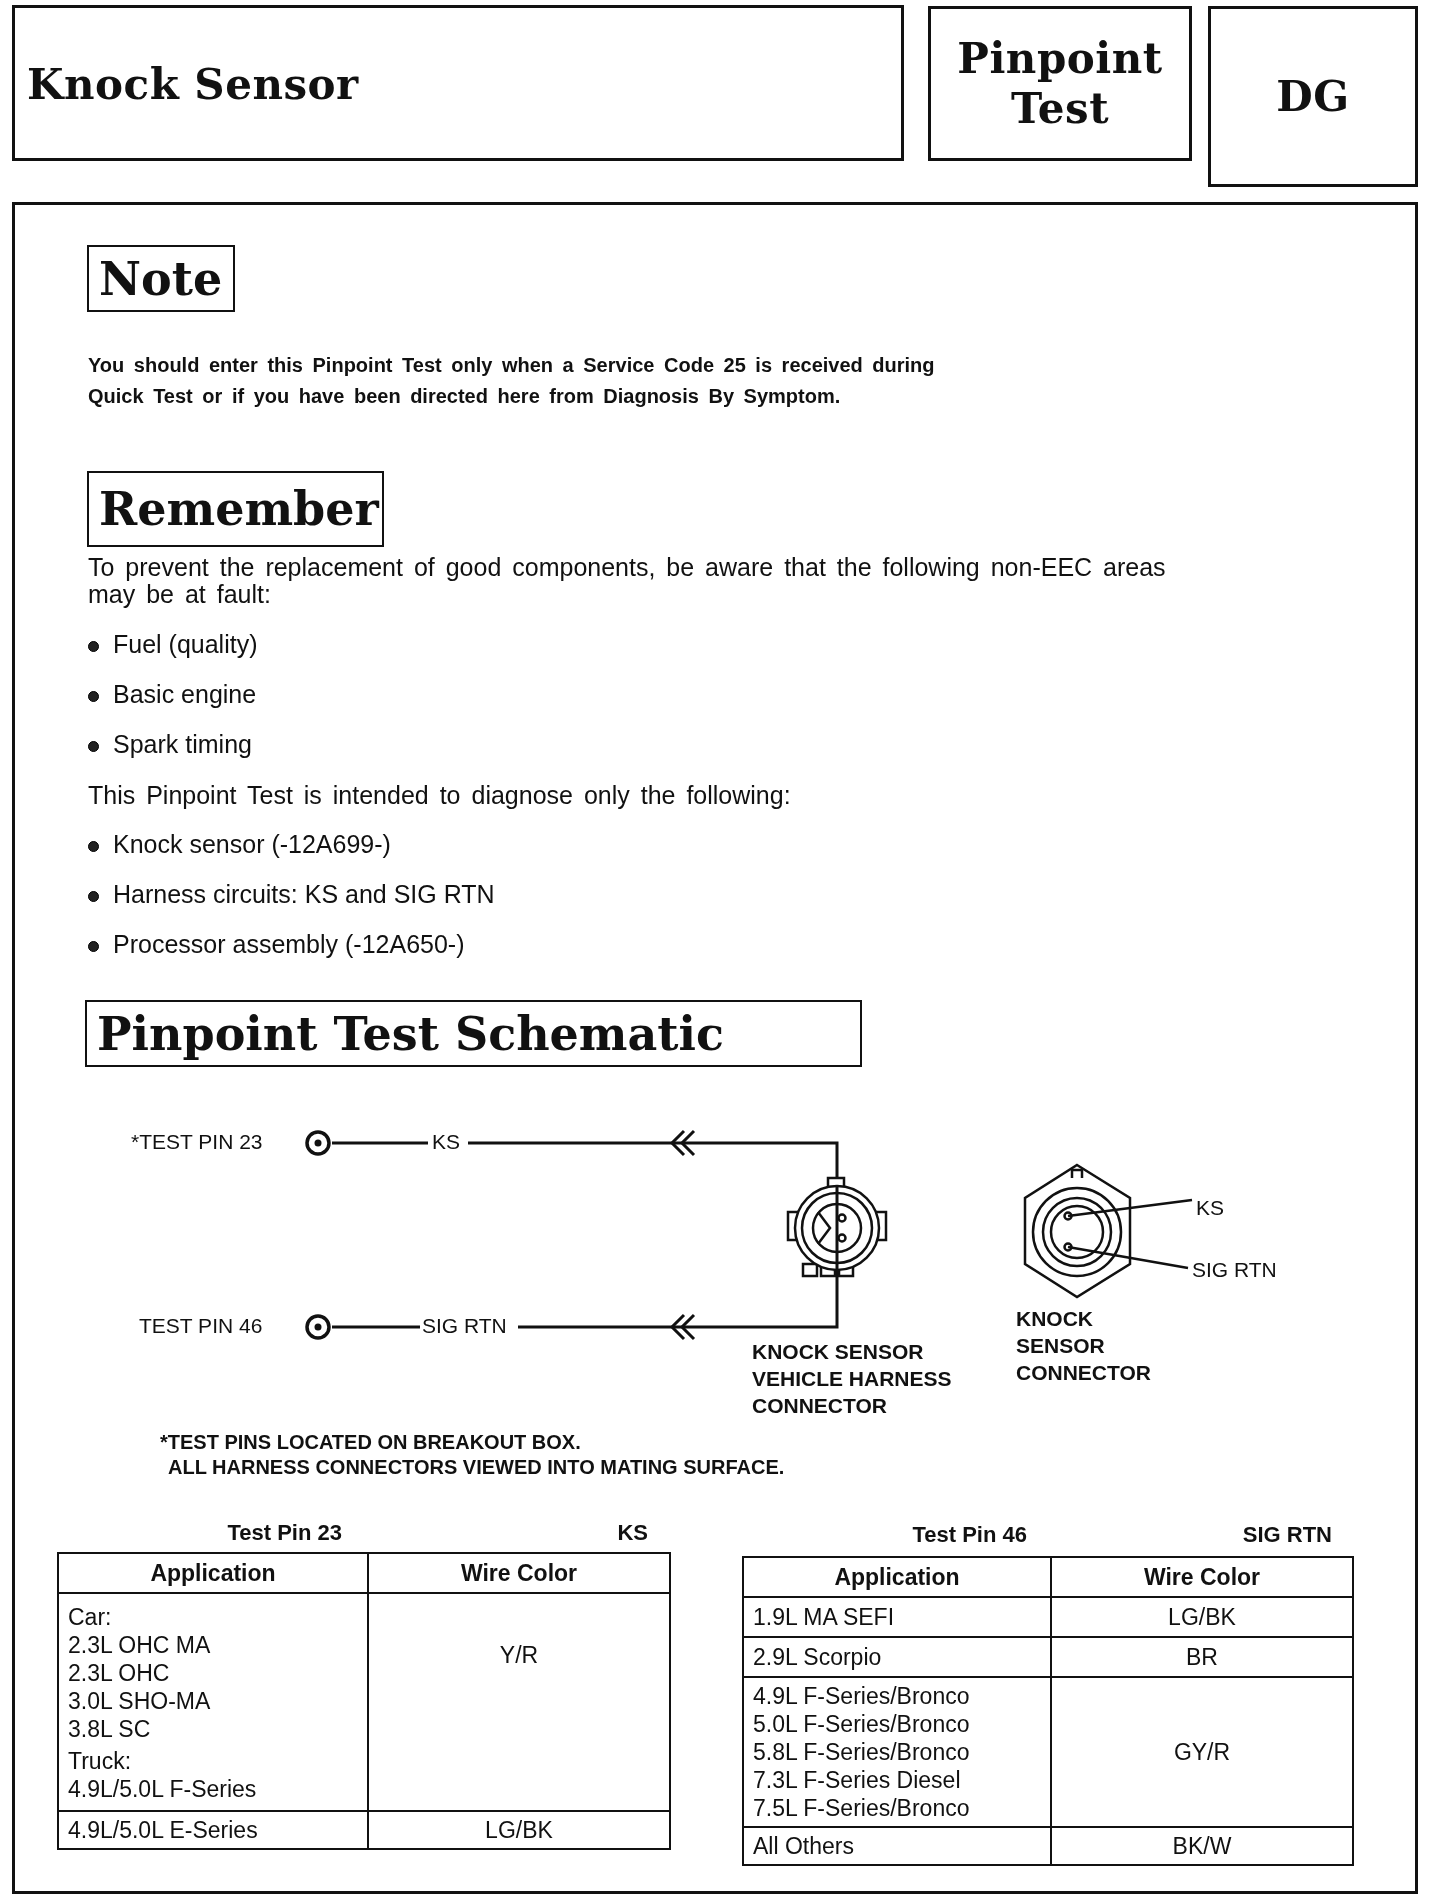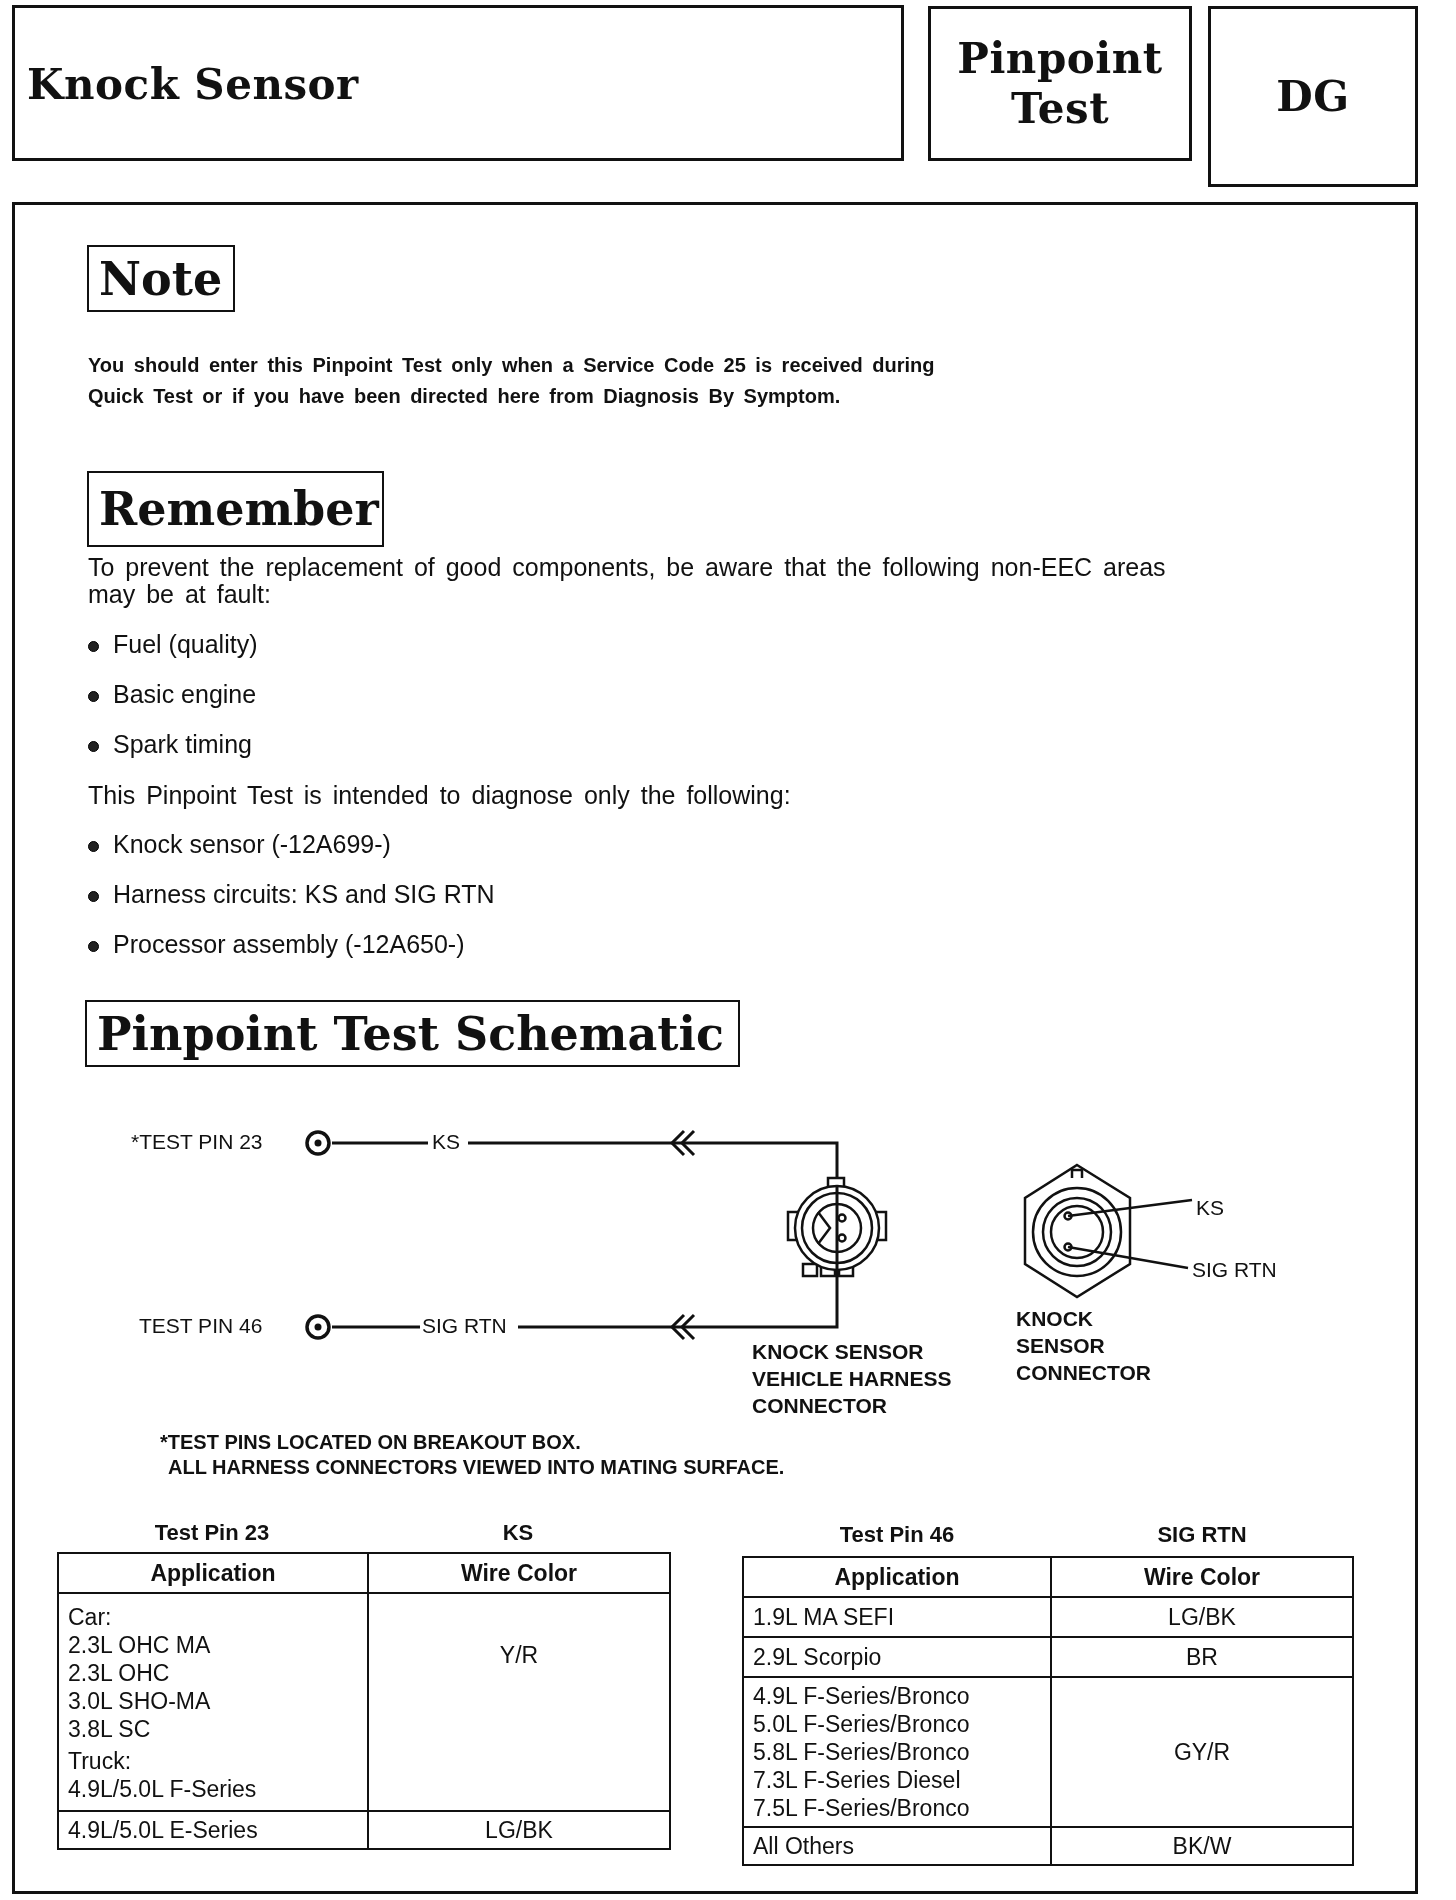--- a/index.html
+++ b/index.html
@@ -12,21 +12,21 @@
   .sec-box{position:absolute;border:2px solid #111;box-sizing:border-box;padding:4px 10px;display:flex;align-items:center;}
   .sec-box span{font-size:46px;}
   .note-text{font-weight:bold;font-size:20px;line-height:31px;word-spacing:4px;}
   .body-text{font-size:25px;line-height:30px;word-spacing:4px;}
   .bullet{position:absolute;font-size:25px;}
   .bullet .dot{position:absolute;left:0;top:11px;width:9px;height:9px;border-radius:50%;background:#222;border:1px solid #000;}
   .bullet .lbl{position:absolute;left:25px;top:0;white-space:nowrap;}
   .sch-lbl{font-size:21px;white-space:nowrap;}
   .sch-bold{font-size:21px;font-weight:bold;line-height:27px;white-space:nowrap;}
   .foot{font-size:20px;font-weight:bold;line-height:25px;white-space:nowrap;}
-  .cap{position:absolute;font-weight:bold;font-size:22px;text-align:center;width:260px;}
+  .cap{position:absolute;font-weight:bold;font-size:22px;text-align:right;width:260px;}
   table.wt{position:absolute;border-collapse:collapse;font-size:23px;}
   table.wt td,table.wt th{border:2.5px solid #111;padding:0 9px;vertical-align:middle;}
   table.wt th{font-weight:bold;font-size:23px;text-align:center;height:38px;}
   table.wt td.c{text-align:center;}
   .lines div{line-height:28px;white-space:nowrap;}
 </style>
 </head>
 <body>
 
 <div class="box" style="left:12px;top:5px;width:892px;height:156px;">
@@ -76,21 +76,21 @@
   </div>
 <div class="bullet" style="left:88px;top:880px;">
     <span class="dot"></span>
     <span class="lbl">Harness circuits: KS and SIG RTN</span>
   </div>
 <div class="bullet" style="left:88px;top:930px;">
     <span class="dot"></span>
     <span class="lbl">Processor assembly (-12A650-)</span>
   </div>
 
-<div class="sec-box" style="left:85px;top:1000px;width:655px;height:67px;">
+<div class="sec-box" style="left:85px;top:1000px;width:777px;height:67px;">
   <span class="serif">Pinpoint Test Schematic</span>
 </div>
 
 <svg class="abs" style="left:0;top:1100px;" width="1456" height="330" viewBox="0 1100 1456 330">
   <g stroke="#111" stroke-width="3" fill="none">
 
     <line x1="332" y1="1143" x2="428" y2="1143"></line>
     <line x1="468" y1="1143" x2="672" y2="1143"></line>
     <path d="M672 1143 H837 V1190"></path>
 

